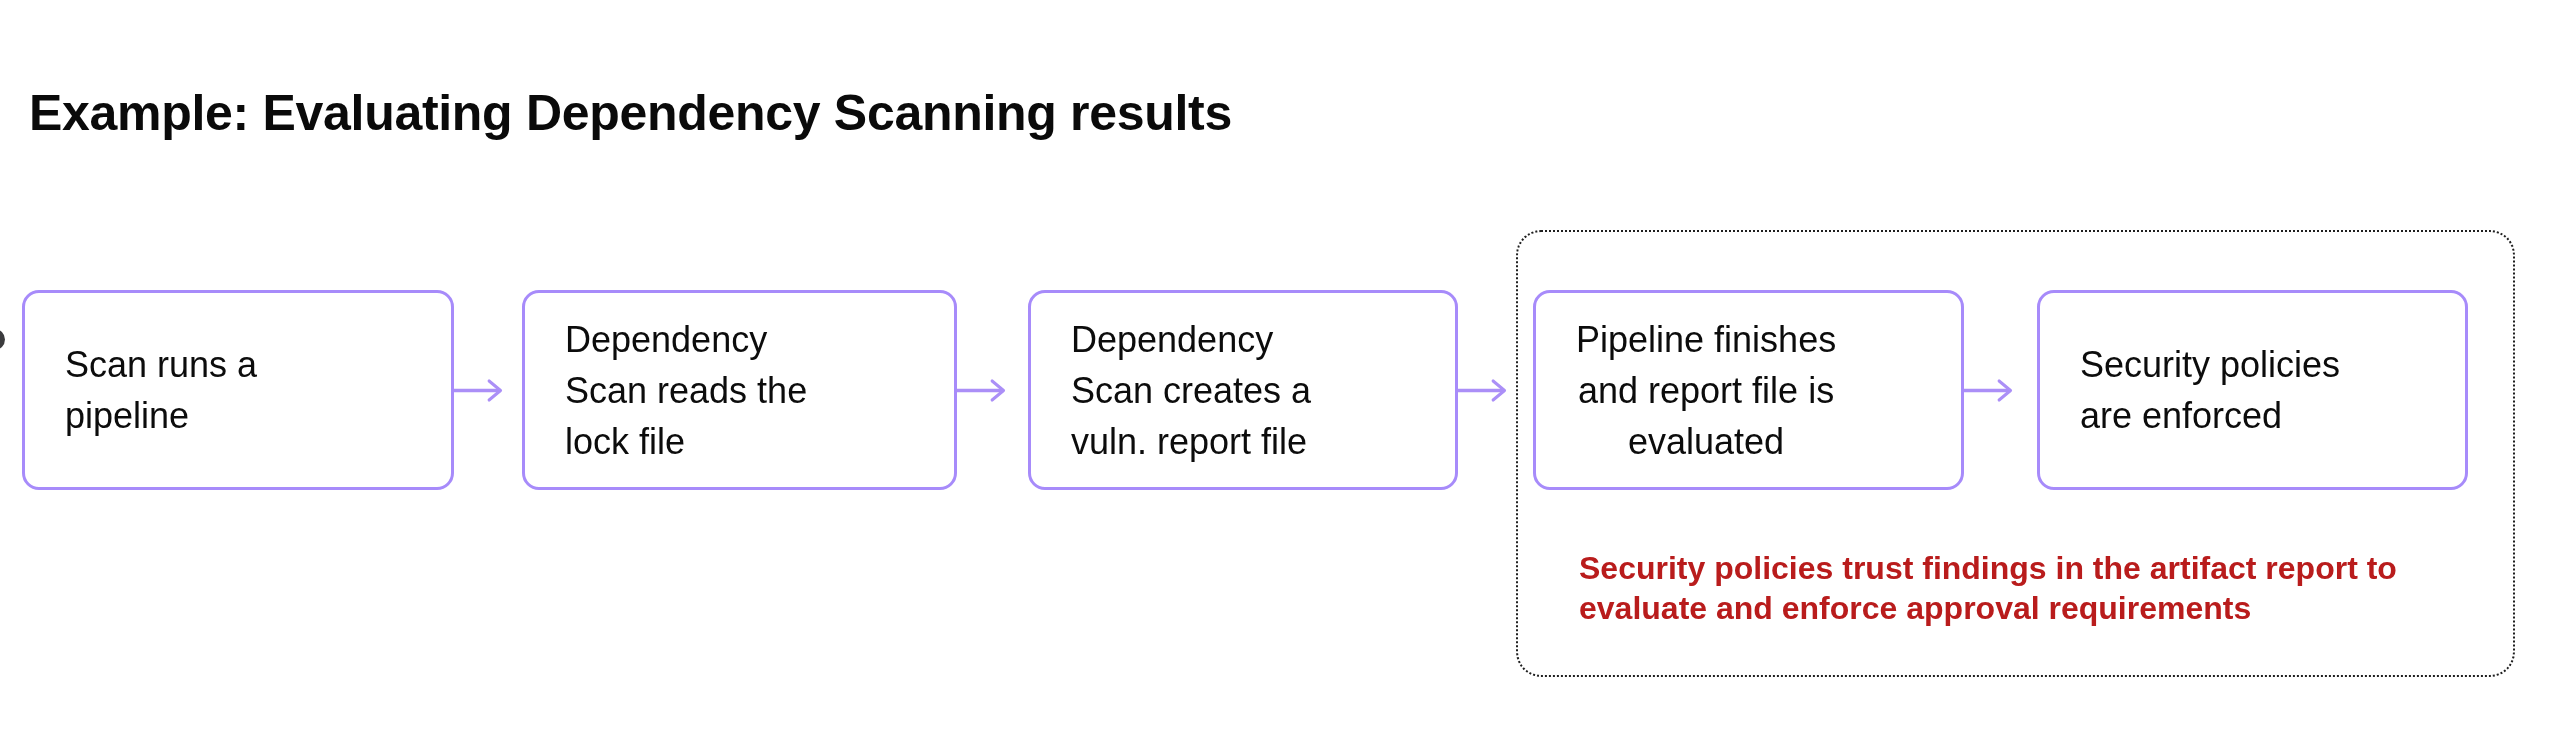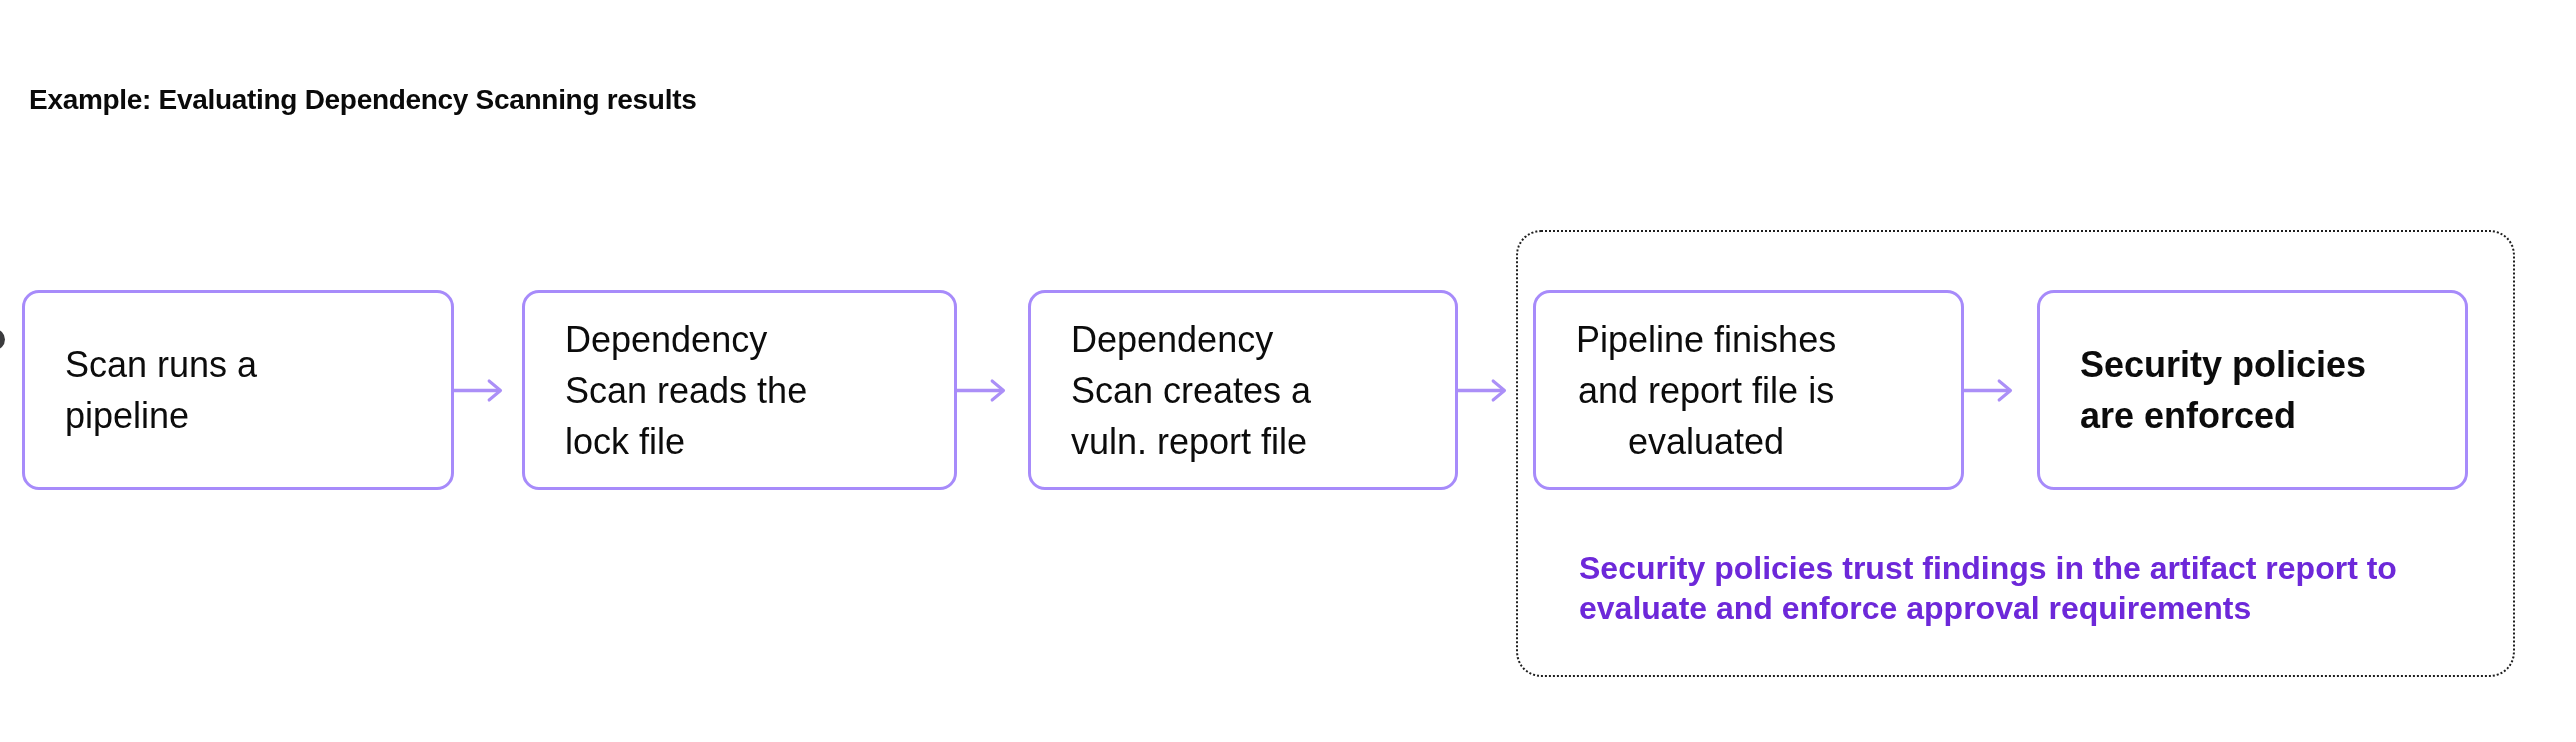--- a/index.html
+++ b/index.html
@@ -12,21 +12,21 @@
     position: relative;
     width: 2576px;
     height: 742px;
     background: #ffffff;
     overflow: hidden;
   }
   .title {
     position: absolute;
     left: 29px;
     top: 84px;
-    font-size: 28px;
+    font-size: 50px;
     font-weight: 700;
     letter-spacing: -0.3px;
     color: #0a0a0a;
     white-space: nowrap;
   }
   .edge-circle {
     position: absolute;
     left: -16.3px;
     top: 329px;
     width: 21px;
@@ -49,21 +49,21 @@
     font-size: 36px;
     line-height: 51px;
     color: #0c0c0c;
     white-space: pre-line;
     z-index: 2;
   }
   .box-1 { left: 22px;   width: 432px; }
   .box-2 { left: 522px;  width: 435px; }
   .box-3 { left: 1028px; width: 430px; }
   .box-4 { left: 1533px; width: 431px; text-align: center; }
-  .box-5 { left: 2037px; width: 431px; font-weight: bold; }
+  .box-5 { left: 2037px; width: 431px; }
   .arrow {
     position: absolute;
     top: 376px;
     width: 59px;
     height: 29px;
     z-index: 1;
   }
   .arrow-1 { left: 452px; }
   .arrow-2 { left: 955px; }
   .arrow-3 { left: 1456px; }
@@ -81,21 +81,21 @@
     z-index: 0;
   }
   .group-note {
     position: absolute;
     left: 1579px;
     top: 548px;
     width: 948px;
     font-size: 32px;
     font-weight: 700;
     line-height: 40px;
-    color: #6d28d9;
+    color: #b91c1c;
     white-space: pre-line;
     z-index: 2;
   }
 </style>
 </head>
 <body>
 
 <div class="canvas">
 
   <div class="title">Example: Evaluating Dependency Scanning results</div>

